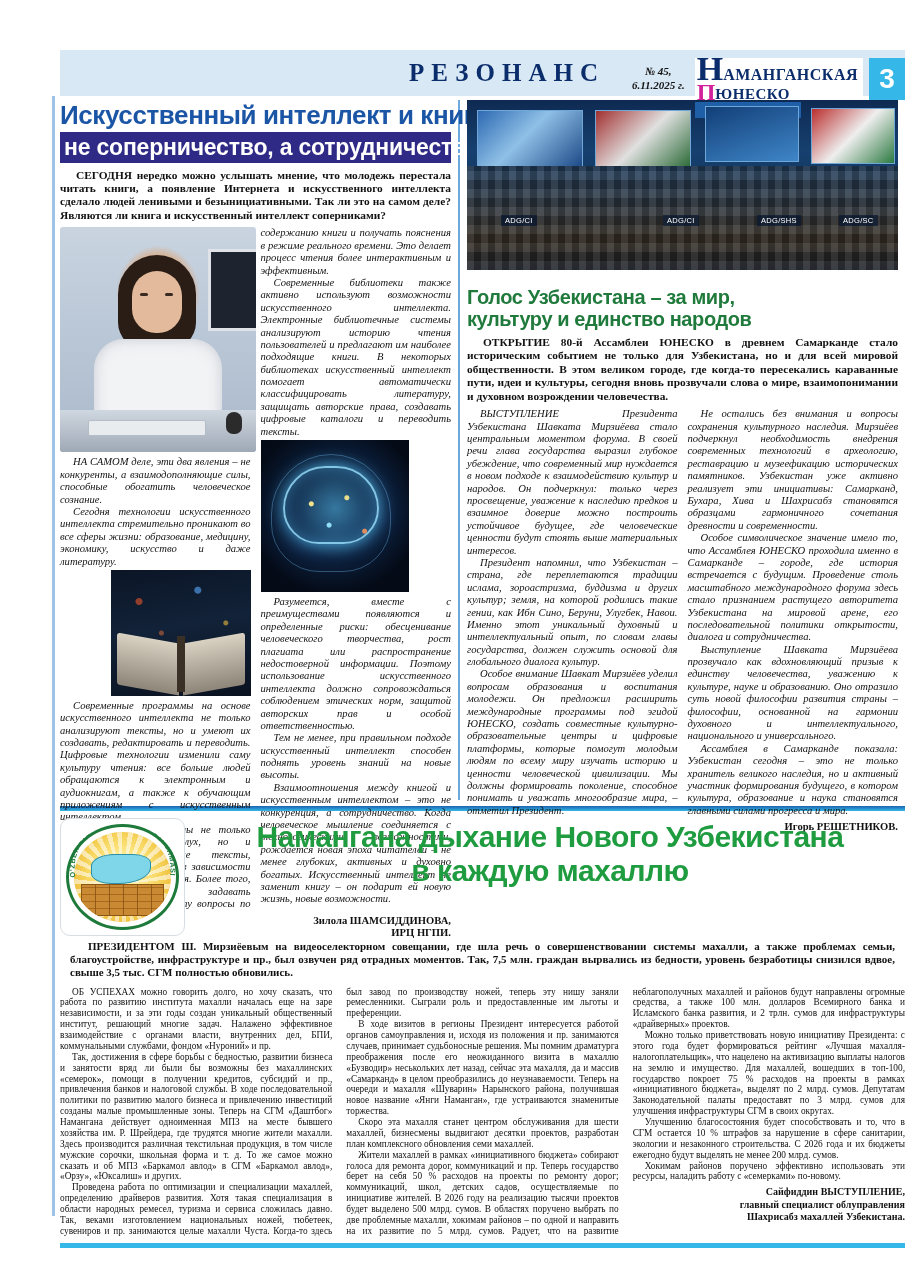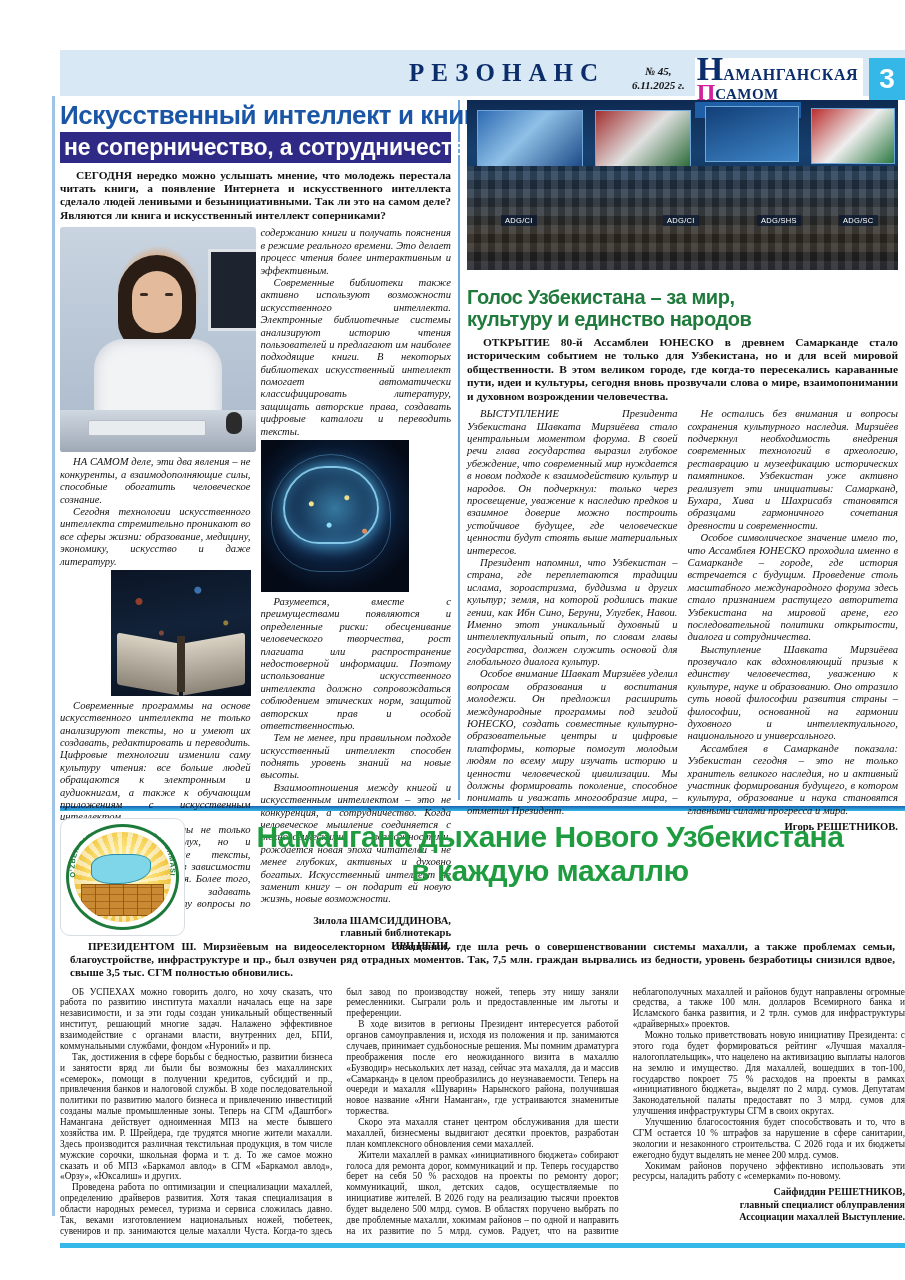--- a/index.html
+++ b/index.html
@@ -444,21 +444,21 @@
         <div>6.11.2025 г.</div>
       </div>
       <div class="paper-logo">
         <div class="logo-col">
           <div class="logo-row">
             <span class="big-n">Н</span>
             <span class="logo-word-1">АМАНГАНСКАЯ</span>
           </div>
           <div class="logo-row">
             <span class="big-p">П</span>
-            <span class="logo-word-2">САМОМ</span>
+            <span class="logo-word-2">ЮНЕСКО</span>
           </div>
         </div>
       </div>
       <div class="page-number">3</div>
     </div>
   </div>
 
   <div class="top-zone">
 
     <div class="art-left">
@@ -498,21 +498,20 @@
           <div class="pbr-dots"></div>
         </div>
 
         <p>Разумеется, вместе с преимуществами появляются и определенные риски: обесценивание человеческого творчества, рост плагиата или распространение недостоверной информации. Поэтому использование искусственного интеллекта должно сопровождаться соблюдением этических норм, защитой авторских прав и особой ответственностью.</p>
         <p>Тем не менее, при правильном подходе искусственный интеллект способен поднять уровень знаний на новые высоты.</p>
         <p>Взаимоотношения между книгой и искусственным интеллектом – это не конкуренция, а сотрудничество. Когда человеческое мышление соединяется с технологическими возможностями, рождается новая эпоха читателей – не менее глубоких, активных и духовно богатых. Искусственный интеллект не заменит книгу – он подарит ей новую жизнь, новые возможности.</p>
       </div>
 
       <div class="byline">
         <div>Зилола ШАМСИДДИНОВА,</div>
-        <div>главный библиотекарь</div>
         <div>ИРЦ НГПИ.</div>
       </div>
     </div>
 
     <div class="art-right">
       <div class="photo photo-unesco">
         <div class="pu-screen pu-s1"></div>
         <div class="pu-screen pu-s2"></div>
         <div class="pu-banner">unesco</div>
         <div class="pu-screen pu-s3"></div>
@@ -578,21 +577,21 @@
       <p>ОБ УСПЕХАХ можно говорить долго, но хочу сказать, что работа по развитию института махалли началась еще на заре независимости, и за эти годы создан уникальный общественный институт, решающий многие задач. Налажено эффективное взаимодействие с органами власти, внутренних дел, БПИ, коммунальными службами, фондом «Нуроний» и пр.</p>
       <p>Так, достижения в сфере борьбы с бедностью, развитии бизнеса и занятости вряд ли были бы возможны без махаллинских «семерок», помощи в получении кредитов, субсидий и пр., привлечения банков и налоговой службы. В ходе последовательной политики по развитию малого бизнеса и привлечению инвестиций созданы малые промышленные зоны. Теперь на СГМ «Даштбог» Намангана действует одноименная МПЗ на месте бывшего хозяйства им. Р. Шрейдера, где трудятся многие жители махалли. Здесь производится различная текстильная продукция, в том числе мужские сорочки, школьная форма и т. д. То же самое можно сказать и об МПЗ «Баркамол авлод» в СГМ «Баркамол авлод», «Орзу», «Юксалиш» и других.</p>
       <p>Проведена работа по оптимизации и специализации махаллей, определению драйверов развития. Хотя такая специализация в области народных ремесел, туризма и сервиса сложилась давно. Так, веками изготовлением национальных ножей, тюбетеек, сувениров и пр. занимаются целые махалли Чуста. Когда-то здесь был завод по производству ножей, теперь эту нишу заняли ремесленники. Сыграли роль и предоставленные им льготы и преференции.</p>
       <p>В ходе визитов в регионы Президент интересуется работой органов самоуправления и, исходя из положения и пр. занимаются случаев, принимает судьбоносные решения. Мы помним драматурга преображения после его неожиданного визита в махаллю «Бузводир» неськольких лет назад, сейчас эта махалля, да и массив «Самарканд» в целом преобразились до неузнаваемости. Теперь на очереди и махалля «Шуварин» Нарынского района, получившая новое название «Янги Наманган», где устраиваются знаменитые торжества.</p>
       <p>Скоро эта махалля станет центром обслуживания для шести махаллей, бизнесмены выдвигают десятки проектов, разработан план комплексного обновления семи махаллей.</p>
       <p>Жители махаллей в рамках «инициативного бюджета» собирают голоса для ремонта дорог, коммуникаций и пр. Теперь государство берет на себя 50 % расходов на проекты по ремонту дорог; коммуникаций, школ, детских садов, осуществляемые по инициативе жителей. В 2026 году на реализацию тысячи проектов будет выделено 500 млрд. сумов. В областях поручено выбрать по две проблемные махалли, хокимам районов – по одной и направить на их развитие по 5 млрд. сумов. Радует, что на развитие неблагополучных махаллей и районов будут направлены огромные средства, а также 100 млн. долларов Всемирного банка и Исламского банка развития, и 2 трлн. сумов для инфраструктуры «драйверных» проектов.</p>
       <p>Можно только приветствовать новую инициативу Президента: с этого года будет формироваться рейтинг «Лучшая махалля-налогоплательщик», что нацелено на активизацию выплаты налогов на землю и имущество. Для махаллей, вошедших в топ-100, государство покроет 75 % расходов на проекты в рамках «инициативного бюджета», выделят по 2 млрд. сумов. Депутатам Законодательной палаты предоставят по 3 млрд. сумов для улучшения инфраструктуры СГМ в своих округах.</p>
       <p>Улучшению благосостояния будет способствовать и то, что в СГМ остается 10 % штрафов за нарушение в сфере санитарии, экологии и незаконного строительства. С 2026 года и их бюджеты ежегодно будут выделять не менее 200 млрд. сумов.</p>
       <p>Хокимам районов поручено эффективно использовать эти ресурсы, наладить работу с «семерками» по-новому.</p>
       <div class="byline-c">
-        <div>Сайфиддин РЕШЕТНИКОВ,</div>
+        <div>Сайфиддин ВЫСТУПЛЕНИЕ,</div>
         <div>главный специалист облуправления</div>
-        <div>Ассоциации махаллей Выступление.</div>
+        <div>Шахрисабз махаллей Узбекистана.</div>
       </div>
     </div>
 
     <div class="rule-cyan"></div>
   </div>
 </div>
 
 </body></html>

